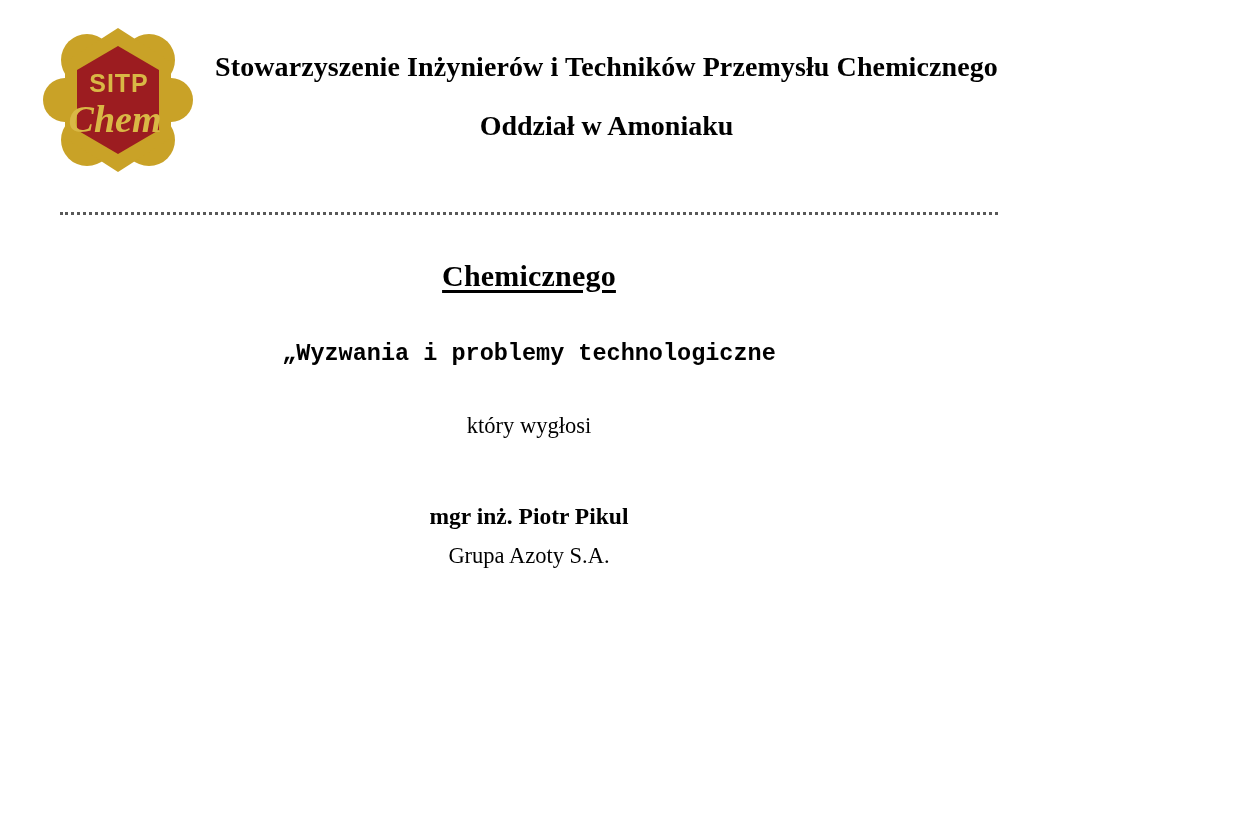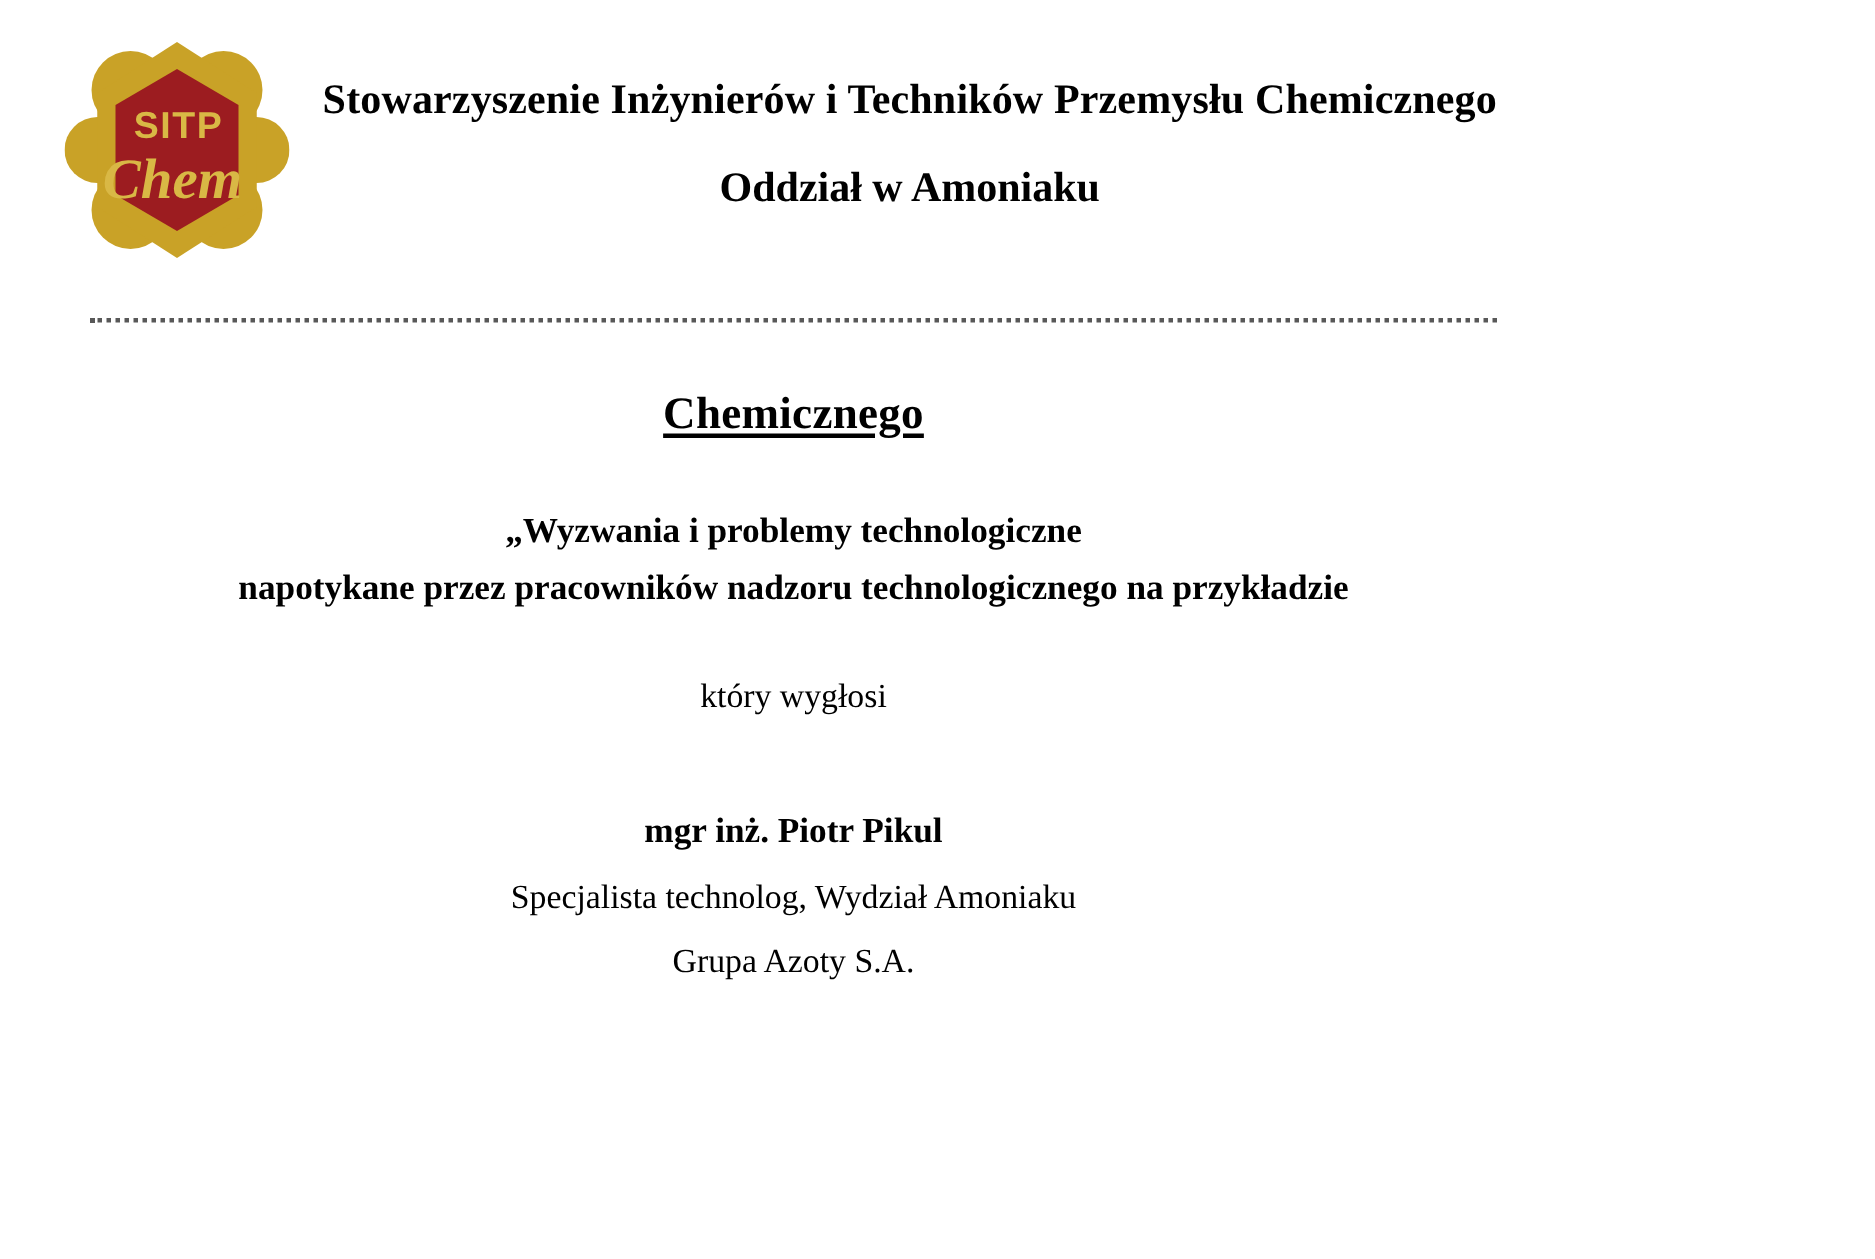--- a/index.html
+++ b/index.html
@@ -101,21 +101,21 @@
 
   .intro {
     font-family: "Liberation Serif", serif;
     font-size: 22.5px;
     line-height: 1.55;
     margin: 40px auto 0 auto;
     max-width: 1060px;
   }
 
   .lecture-title {
-    font-family: Liberation Serif, serif;
+    font-family: Liberation Mono, monospace;
     font-weight: bold;
     font-size: 23.5px;
     line-height: 1.62;
     margin: 42px auto 0 auto;
     max-width: 1000px;
   }
 
   .who-line {
     font-family: "Liberation Serif", serif;
     font-size: 22.5px;
@@ -182,26 +182,24 @@
 
   <div class="rule"></div>
 
   <div class="body-area">
 
     <div class="doc-title">Chemicznego</div>
 
 
     <div class="lecture-title">
       <div>„Wyzwania i problemy technologiczne</div>
-      <div>napotykane przez pracowników nadzoru technologicznego na przykładzie</div>
     </div>
 
     <div class="who-line">który wygłosi</div>
 
     <div class="speaker-name">mgr inż. Piotr Pikul</div>
 
-    <div class="speaker-role">Specjalista technolog, Wydział Amoniaku</div>
 
     <div class="speaker-company">Grupa Azoty S.A.</div>
 
   </div>
 
 </div>
 
 </body></html>

